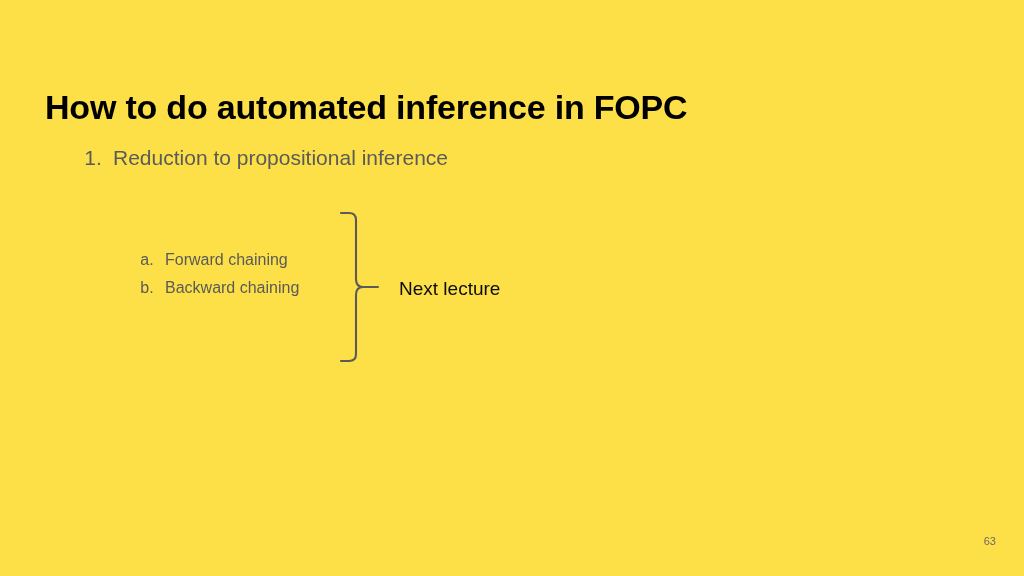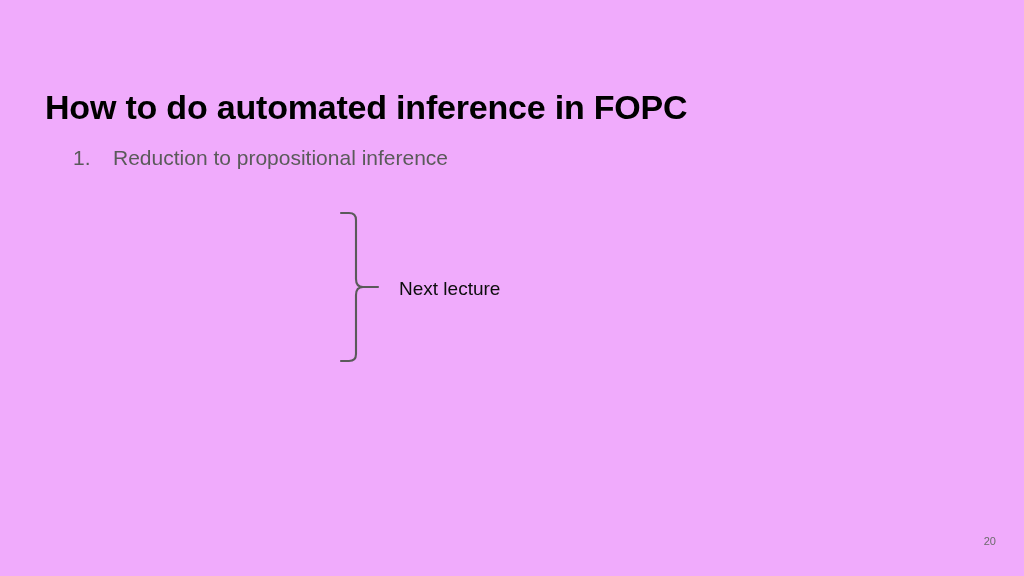--- a/index.html
+++ b/index.html
@@ -10,21 +10,22 @@
     width: 1024px;
     height: 576px;
     background: #ffffff;
     font-family: "Liberation Sans", sans-serif;
     overflow: hidden;
   }
   .slide {
     position: relative;
     width: 1024px;
     height: 576px;
-    background: #f0abfc;
+    background: #fde047;
+    text-align: center;
   }
 
   
   .slide-title {
     position: absolute;
     left: 45px;
     top: 63px;
     font-size: 34px;
     line-height: 42px;
     color: #000000;
@@ -109,29 +110,35 @@
 
   <h1 class="slide-title">How to do automated inference in FOPC</h1>
 
   <div class="outline">
 
     <div class="lvl1 item-1">
       <span class="marker">1.</span><span>Reduction to propositional inference</span>
     </div>
 
 
+    <div class="lvl2 item-2a">
+      <span class="marker">a.</span><span>Forward chaining</span>
+    </div>
 
+    <div class="lvl2 item-2b">
+      <span class="marker">b.</span><span>Backward chaining</span>
+    </div>
 
 
   </div>
 
   <div class="brace-wrap">
     <svg width="48" height="166" viewBox="0 0 48 166" fill="none" xmlns="http://www.w3.org/2000/svg">
       <path d="M5 9 H13 Q20 9 20 16 V75 Q20 83 27 83 Q20 83 20 91 V150 Q20 157 13 157 H5" stroke="#5a5a5a" stroke-width="2.1" fill="none" stroke-linecap="round" stroke-linejoin="round"></path>
       <path d="M27 83 H42" stroke="#5a5a5a" stroke-width="2.1" stroke-linecap="round"></path>
     </svg>
   </div>
 
   <div class="annotation-label">Next lecture</div>
 
-  <div class="page-number">20</div>
+  <div class="page-number">63</div>
 
 </div>
 
 </body></html>

